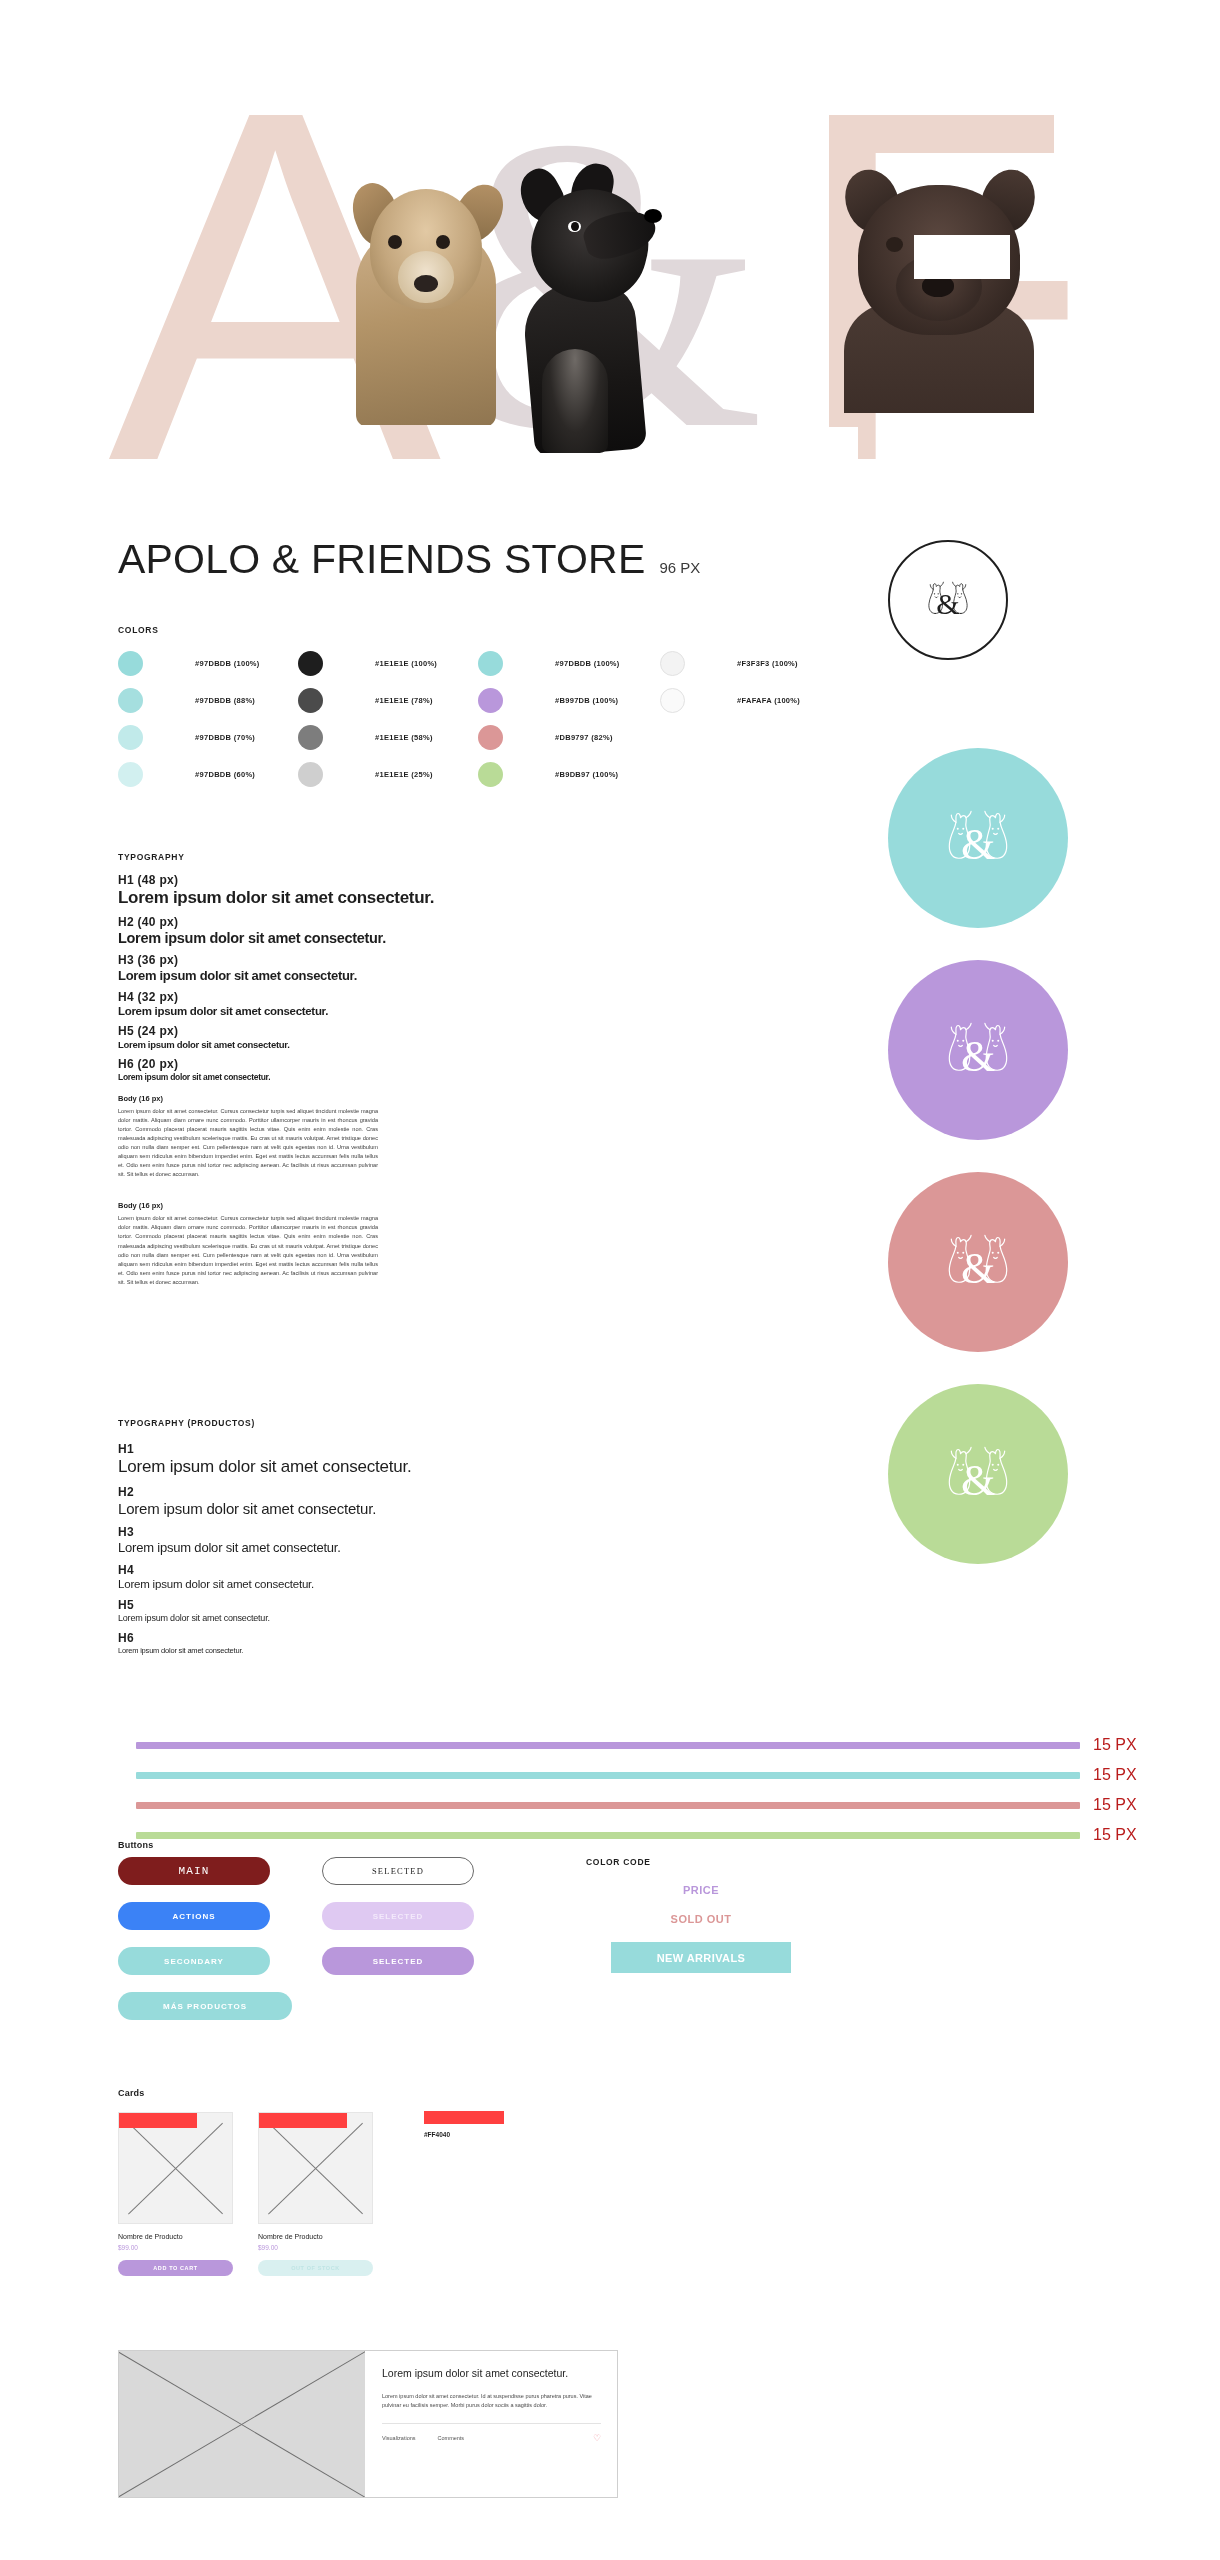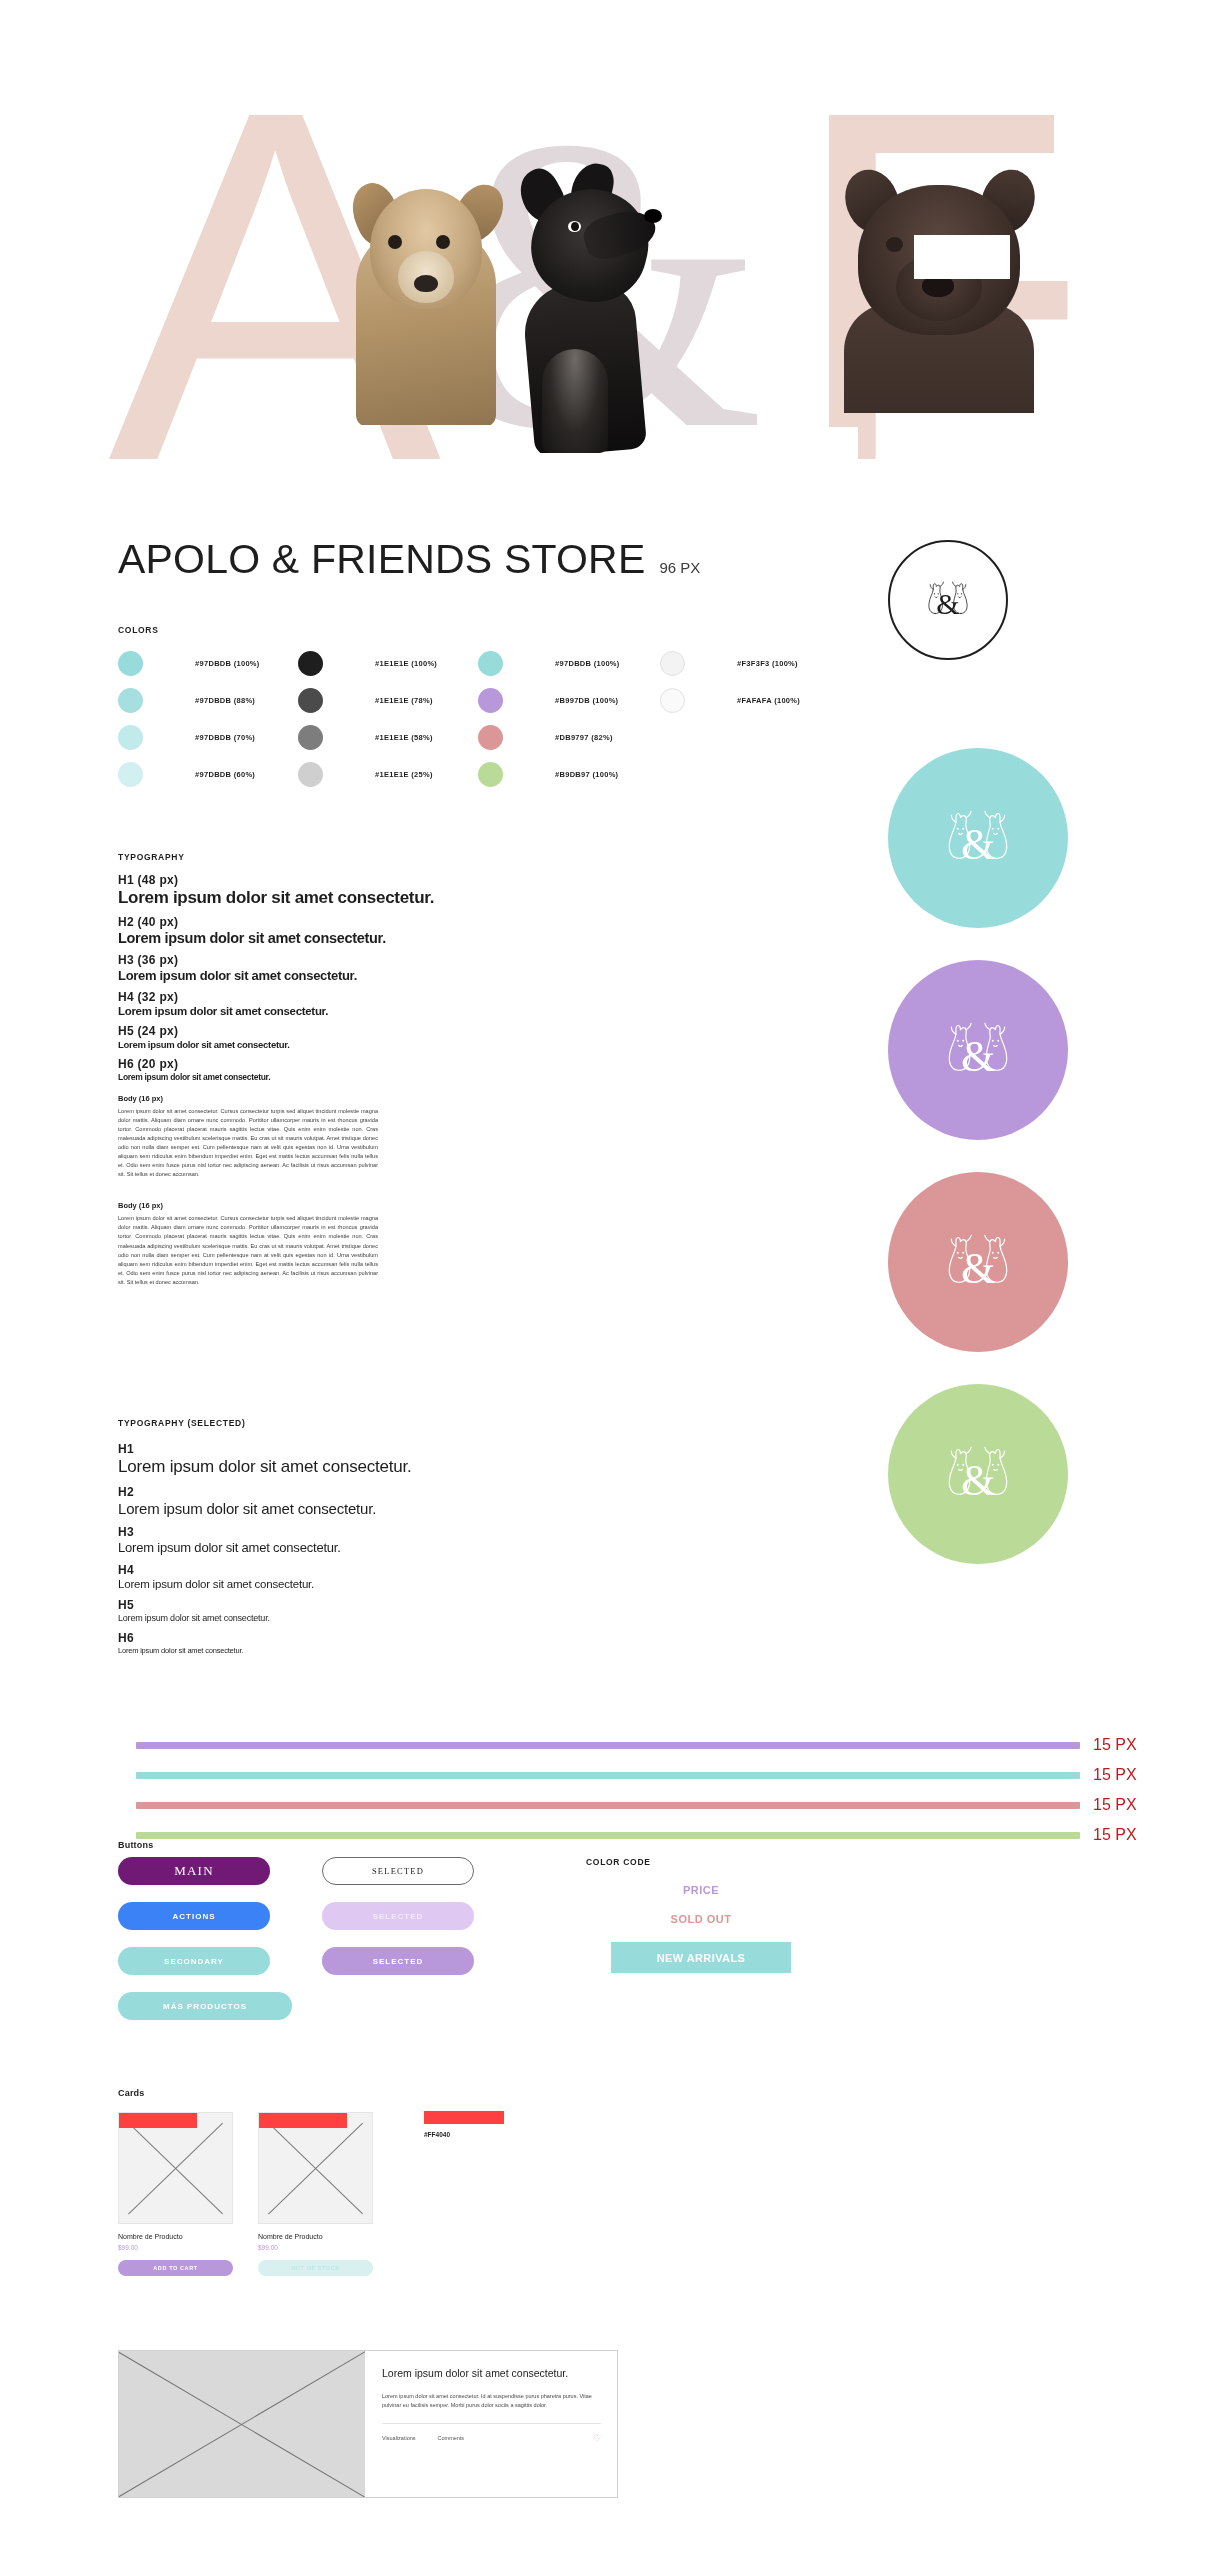--- a/index.html
+++ b/index.html
@@ -184,21 +184,21 @@
   .bar-label { font-size: 16px; color: #b91c1c; margin-left: 13px; white-space: nowrap; }
 
   
   .buttons { position: absolute; left: 118px; top: 1857px; }
   .btn {
     display: flex; align-items: center; justify-content: center;
     width: 152px; height: 28px; border-radius: 16px;
     font-size: 8px; letter-spacing: 1px; font-weight: 700; color: #ffffff;
     margin-bottom: 17px;
   }
-  .btn.main { background: #701a75; font-family: Liberation Serif, serif; font-weight: 400; letter-spacing: 1.2px; font-size: 13px; }
+  .btn.main { background: #7f1d1d; font-family: Liberation Mono, monospace; font-weight: 400; letter-spacing: 1.2px; font-size: 11px; }
   .btn.selected-outline {
     background: #ffffff; border: 1px solid #6a6a6a; color: #1e1e1e;
     font-family: "Liberation Serif", serif; font-weight: 400; letter-spacing: 1.2px; font-size: 8.5px;
   }
   .btn-row { display: flex; gap: 52px; }
 
   
   .colorcode { position: absolute; left: 586px; top: 1857px; width: 230px; }
   .cc-label { font-size: 8.5px; font-weight: 700; letter-spacing: 0.7px; margin-bottom: 17px; }
   .cc-item { font-size: 11px; font-weight: 700; letter-spacing: 0.5px; text-align: center; margin-bottom: 17px; }
@@ -402,21 +402,21 @@
     <div class="body-block">
       <div class="body-tag">Body (16 px)</div>
       <div class="body-text">Lorem ipsum dolor sit amet consectetur. Cursus consectetur turpis sed aliquet tincidunt molestie magna dolor mattis. Aliquam diam ornare nunc commodo. Porttitor ullamcorper mauris in est rhoncus gravida tortor. Commodo placerat placerat mauris sagittis lectus vitae. Quis enim enim molestie non. Cras malesuada adipiscing vestibulum scelerisque mattis. Eu cras ut sit mauris volutpat. Amet tristique donec odio non nulla diam semper est. Cum pellentesque nam at velit quis egestas non id. Urna vestibulum aliquam sem ridiculus enim bibendum imperdiet enim. Eget est mattis lectus accumsan felis nulla tellus et. Odio sem enim fusce purus nisl tortor nec adipiscing aenean. Ac facilisis ut risus accumsan pulvinar sit. Sit tellus et donec accumsan.</div>
     </div>
     <div class="body-block" style="margin-top:22px;">
       <div class="body-tag">Body (16 px)</div>
       <div class="body-text">Lorem ipsum dolor sit amet consectetur. Cursus consectetur turpis sed aliquet tincidunt molestie magna dolor mattis. Aliquam diam ornare nunc commodo. Porttitor ullamcorper mauris in est rhoncus gravida tortor. Commodo placerat placerat mauris sagittis lectus vitae. Quis enim enim molestie non. Cras malesuada adipiscing vestibulum scelerisque mattis. Eu cras ut sit mauris volutpat. Amet tristique donec odio non nulla diam semper est. Cum pellentesque nam at velit quis egestas non id. Urna vestibulum aliquam sem ridiculus enim bibendum imperdiet enim. Eget est mattis lectus accumsan felis nulla tellus et. Odio sem enim fusce purus nisl tortor nec adipiscing aenean. Ac facilisis ut risus accumsan pulvinar sit. Sit tellus et donec accumsan.</div>
     </div>
   </div>
 
-  <div class="sec-label" style="left:118px;top:1418px;">TYPOGRAPHY (SELECTED)</div>
+  <div class="sec-label" style="left:118px;top:1418px;">TYPOGRAPHY (PRODUCTOS)</div>
   <div class="typo-alt">
     <div style="height:22px;"></div>
     <div>
       <div class="typo-tag">H1</div>
       <div class="typo-line a1">Lorem ipsum dolor sit amet consectetur.</div>
     </div>
     <div>
       <div class="typo-tag">H2</div>
       <div class="typo-line a2">Lorem ipsum dolor sit amet consectetur.</div>
     </div>

